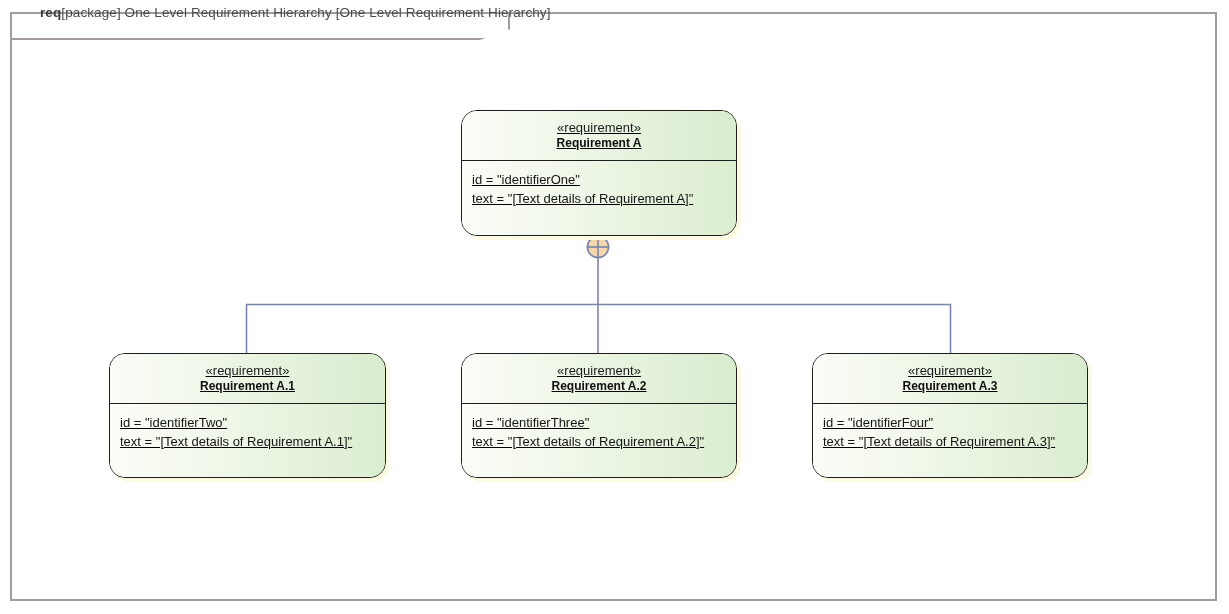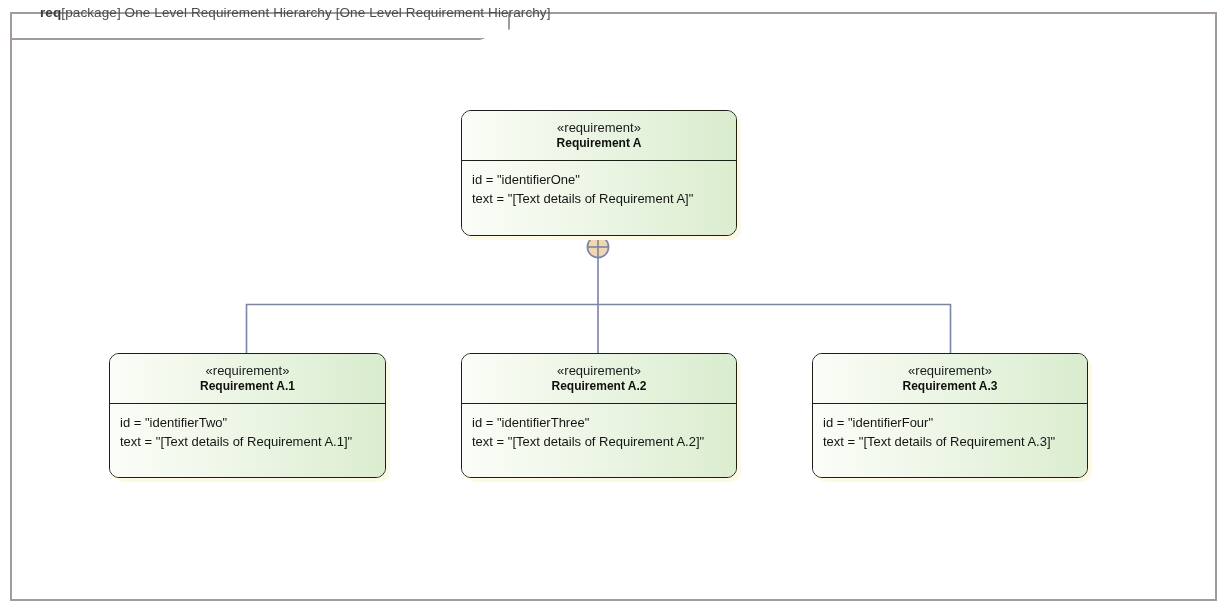--- a/index.html
+++ b/index.html
@@ -94,24 +94,25 @@
     top: 235px;
     width: 24px;
     height: 24px;
   }
 
   
   .req-node {
     position: absolute;
     box-sizing: border-box;
     border: 1.6px solid #1d1d1d;
-    border-radius: 10px;
+    border-radius: 16px;
     background: linear-gradient(to right, #fbfdf7 0%, #f2f8ec 28%, #dcedd0 100%);
     box-shadow: 4px 4px 0 0 #fdfae3;
     overflow: hidden;
+    text-decoration: underline;
   }
   .req-head {
     box-sizing: border-box;
     height: 50px;
     border-bottom: 1.6px solid #1d1d1d;
     display: flex;
     flex-direction: column;
     align-items: center;
     justify-content: center;
     background: linear-gradient(to right, #fbfdf7 0%, #f1f8eb 30%, #d9ecce 100%);

